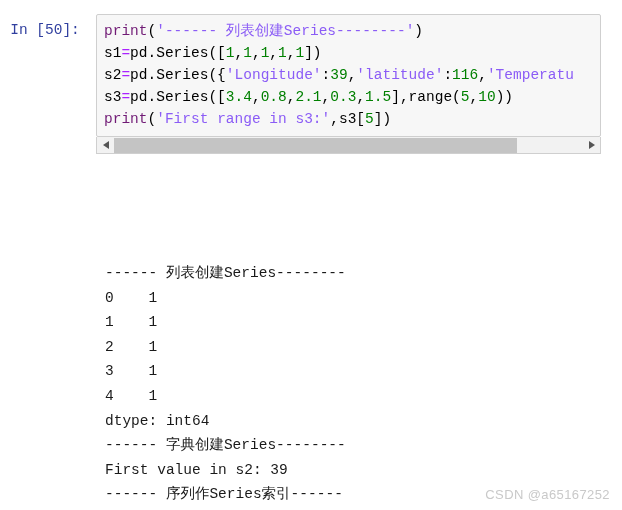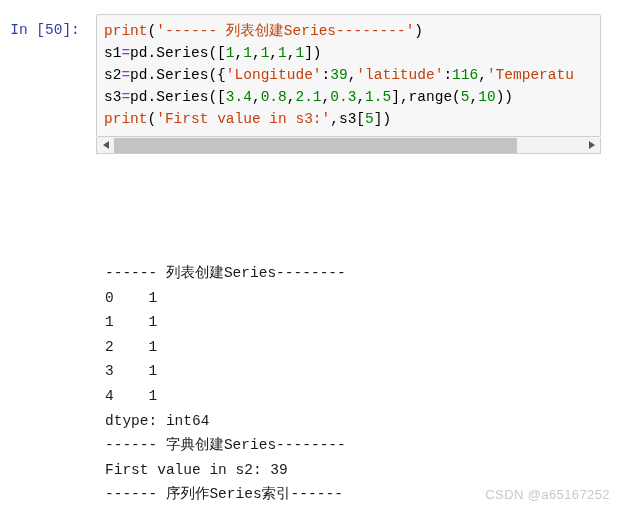--- a/index.html
+++ b/index.html
@@ -69,22 +69,22 @@
     font-family: "Liberation Mono", "DejaVu Sans Mono", monospace;
     font-size: 14.5px;
     line-height: 22px;
     white-space: pre;
     color: #000000;
     height: 22px;
     overflow: hidden;
   }
 
   
-  .tok-builtin { color: #c2410c; }
-  .tok-str     { color: #c2410c; }
+  .tok-builtin { color: #701a75; }
+  .tok-str     { color: #8b5cf6; }
   .tok-num     { color: #008000; }
   .tok-op      { color: #AA22FF; }
   .tok-plain   { color: #000000; }
 
   
   .hscroll {
     width: 505px;
     height: 17px;
     box-sizing: border-box;
     background: #f2f2f2;
@@ -160,21 +160,21 @@
 
     <div class="prompt">In [50]:</div>
 
     <div class="input-wrap">
 
       <div class="code-box" id="code-box">
           <div class="code-line"><span class="tok-builtin">print</span><span class="tok-plain">(</span><span class="tok-str">'------ 列表创建Series--------'</span><span class="tok-plain">)</span></div>
           <div class="code-line"><span class="tok-plain">s1</span><span class="tok-op">=</span><span class="tok-plain">pd.Series([</span><span class="tok-num">1</span><span class="tok-plain">,</span><span class="tok-num">1</span><span class="tok-plain">,</span><span class="tok-num">1</span><span class="tok-plain">,</span><span class="tok-num">1</span><span class="tok-plain">,</span><span class="tok-num">1</span><span class="tok-plain">])</span></div>
           <div class="code-line"><span class="tok-plain">s2</span><span class="tok-op">=</span><span class="tok-plain">pd.Series({</span><span class="tok-str">'Longitude'</span><span class="tok-plain">:</span><span class="tok-num">39</span><span class="tok-plain">,</span><span class="tok-str">'latitude'</span><span class="tok-plain">:</span><span class="tok-num">116</span><span class="tok-plain">,</span><span class="tok-str">'Temperatu</span></div>
           <div class="code-line"><span class="tok-plain">s3</span><span class="tok-op">=</span><span class="tok-plain">pd.Series([</span><span class="tok-num">3.4</span><span class="tok-plain">,</span><span class="tok-num">0.8</span><span class="tok-plain">,</span><span class="tok-num">2.1</span><span class="tok-plain">,</span><span class="tok-num">0.3</span><span class="tok-plain">,</span><span class="tok-num">1.5</span><span class="tok-plain">],range(</span><span class="tok-num">5</span><span class="tok-plain">,</span><span class="tok-num">10</span><span class="tok-plain">))</span></div>
-          <div class="code-line"><span class="tok-builtin">print</span><span class="tok-plain">(</span><span class="tok-str">'First value in s3:'</span><span class="tok-plain">,s3[</span><span class="tok-num">5</span><span class="tok-plain">])</span></div>
+          <div class="code-line"><span class="tok-builtin">print</span><span class="tok-plain">(</span><span class="tok-str">'First range in s3:'</span><span class="tok-plain">,s3[</span><span class="tok-num">5</span><span class="tok-plain">])</span></div>
         </div>
 
       <div class="hscroll">
         <div class="arrow left">
             <span></span>
           </div>
         <div class="track">
           <div class="thumb" id="scroll-thumb" style="width: 86%;"></div>
         </div>
         <div class="arrow right">

